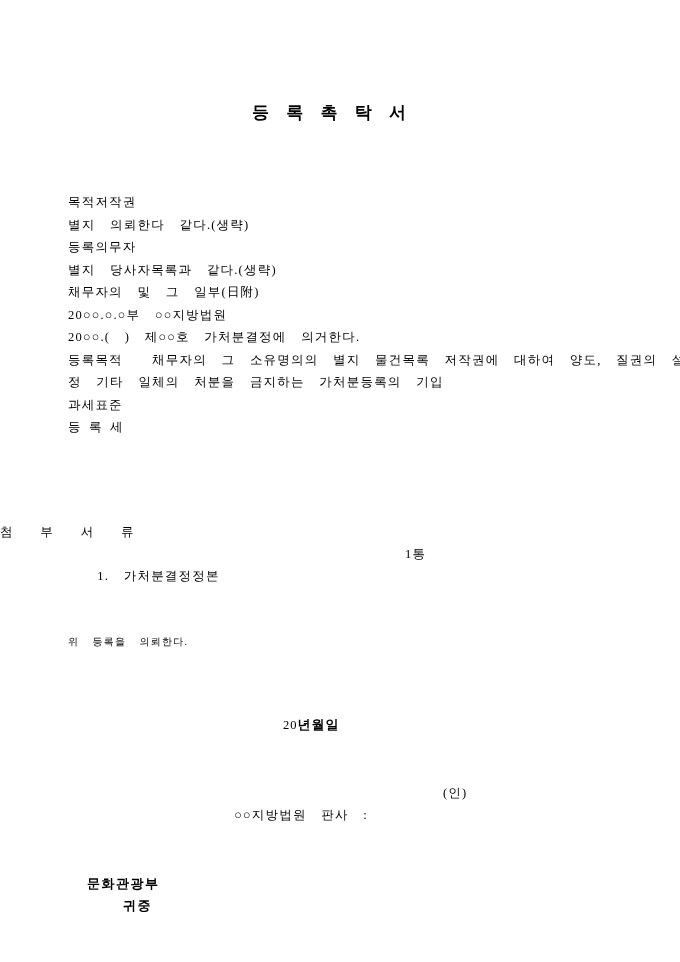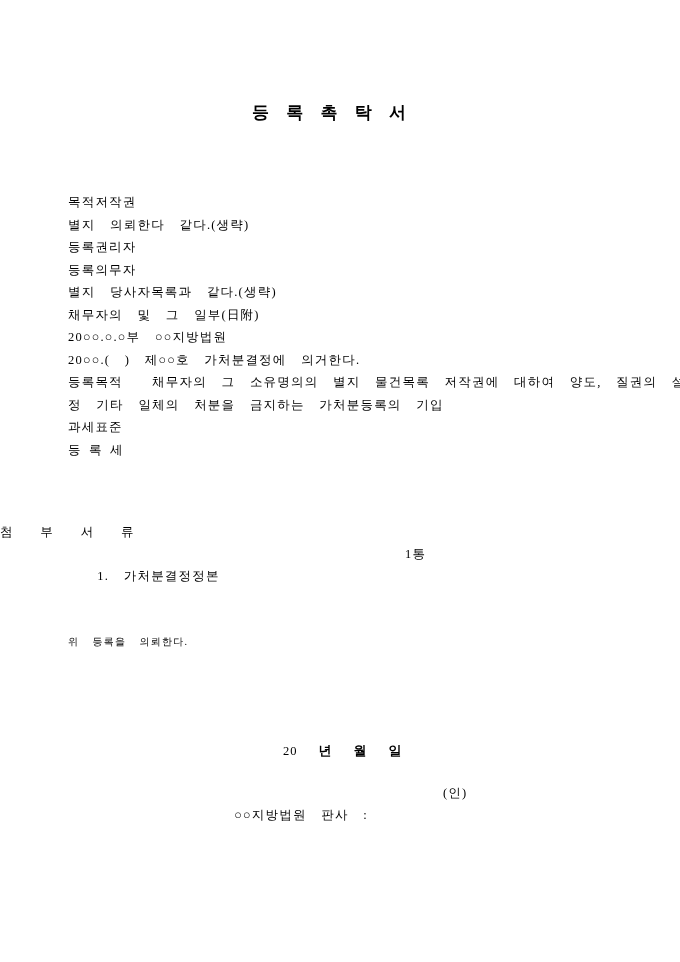--- a/index.html
+++ b/index.html
@@ -47,22 +47,22 @@
   .attach-count {
     position: absolute; left: 337px; top: 0;
   }
   .request-line {
     position: absolute; left: 68px; top: 631px;
     font-size: 10px; line-height: 22px;
     letter-spacing: 1.2px; word-spacing: 3px;
     white-space: pre;
   }
   .date-row {
-    position: absolute; left: 283px; top: 741px;
-    display: flex; align-items: flex-end; gap: 21px;
+    position: absolute; left: 283px; top: 715px;
+    display: flex; align-items: flex-end; 
     font-size: 12.5px; line-height: 20px;
     letter-spacing: 1px;
   }
   .date-row .date-unit { font-weight: bold; font-size: 13px; }
   .signature-row {
     position: absolute; left: 205px; top: 782px; width: 400px;
     font-size: 12.5px; line-height: 22px;
     letter-spacing: 1.2px; word-spacing: 3px;
     white-space: pre;
   }
@@ -80,21 +80,20 @@
 </head>
 <body>
 
 <div class="page">
 
   <div class="doc-title">등 록 촉 탁 서</div>
 
   <div class="body-block">
     <div class="body-line">목적저작권</div>
     <div class="body-line">별지  의뢰한다  같다.(생략)</div>
-    <div class="body-line">등록권리자</div>
     <div class="body-line">등록의무자</div>
     <div class="body-line">별지  당사자목록과  같다.(생략)</div>
     <div class="body-line">채무자의  및  그  일부(日附)</div>
     <div class="body-line">20○○.○.○부  ○○지방법원</div>
     <div class="body-line">20○○.(  )  제○○호  가처분결정에  의거한다.</div>
     <div class="body-line">등록목적    채무자의  그  소유명의의  별지  물건목록  저작권에  대하여  양도,  질권의  설</div>
     <div class="body-line">정  기타  일체의  처분을  금지하는  가처분등록의  기입</div>
     <div class="body-line">과세표준</div>
     <div class="body-line">등 록 세</div>
   </div>
@@ -113,14 +112,18 @@
     <span class="date-unit">년</span>
     <span class="date-unit">월</span>
     <span class="date-unit">일</span>
   </div>
 
   <div class="signature-row">
     <span>○○지방법원  판사  :</span>
     <span class="seal-mark">(인)</span>
   </div>
 
+  <div class="recipient-row">
+    <span>문화관광부</span>
+    <span class="recipient-suffix">귀중</span>
+  </div>
 
 </div>
 
 </body></html>

